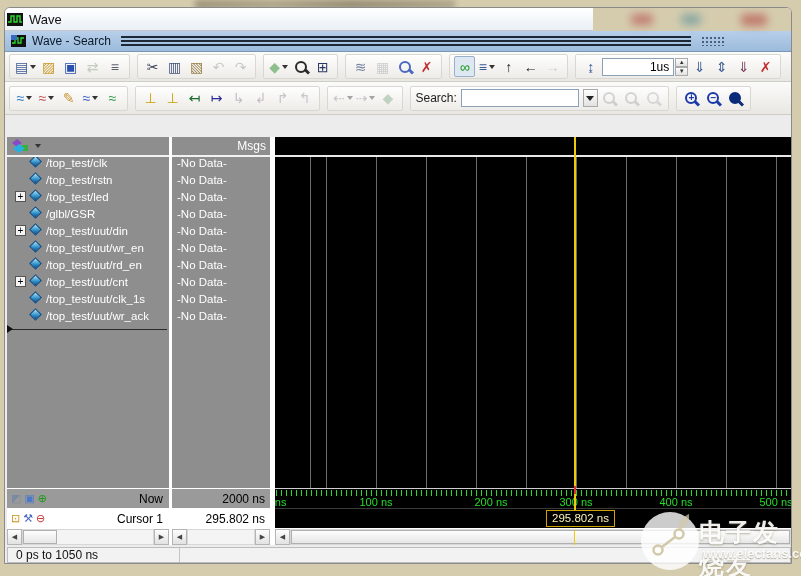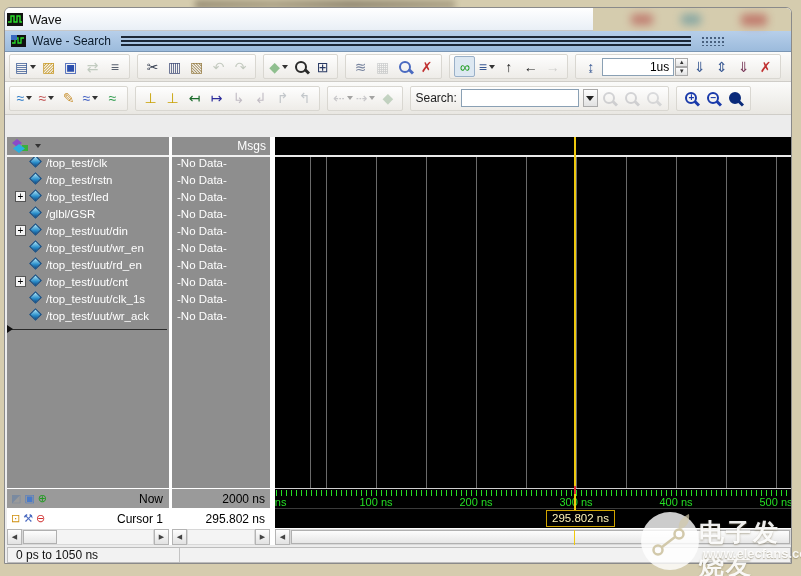--- a/index.html
+++ b/index.html
@@ -488,21 +488,21 @@
         </div>
       </div>
 
       <div class="pane p-wave" style="position:relative">
         <div class="phead dark"></div>
         <div class="grid"></div>
         <div class="ruler" id="ruler">
           <div class="ticks"></div>
         <span class="rlabel" style="left: 1px;">0 ns</span>
             <span class="rlabel" style="left: 101px;">100 ns</span>
-            <span class="rlabel" style="left: 201px;">200 ns</span>
+            <span class="rlabel" style="left: 216px;">200 ns</span>
             <span class="rlabel" style="left: 301px;">300 ns</span>
             <span class="rlabel" style="left: 401px;">400 ns</span>
             <span class="rlabel" style="left: 501px;">500 ns</span>
           </div>
         <div class="cstrip">
           <div class="cursorbox">295.802 ns</div>
         </div>
         <div class="cursorline"></div>
         <div class="cursortick"></div>
         <div class="hscroll">

